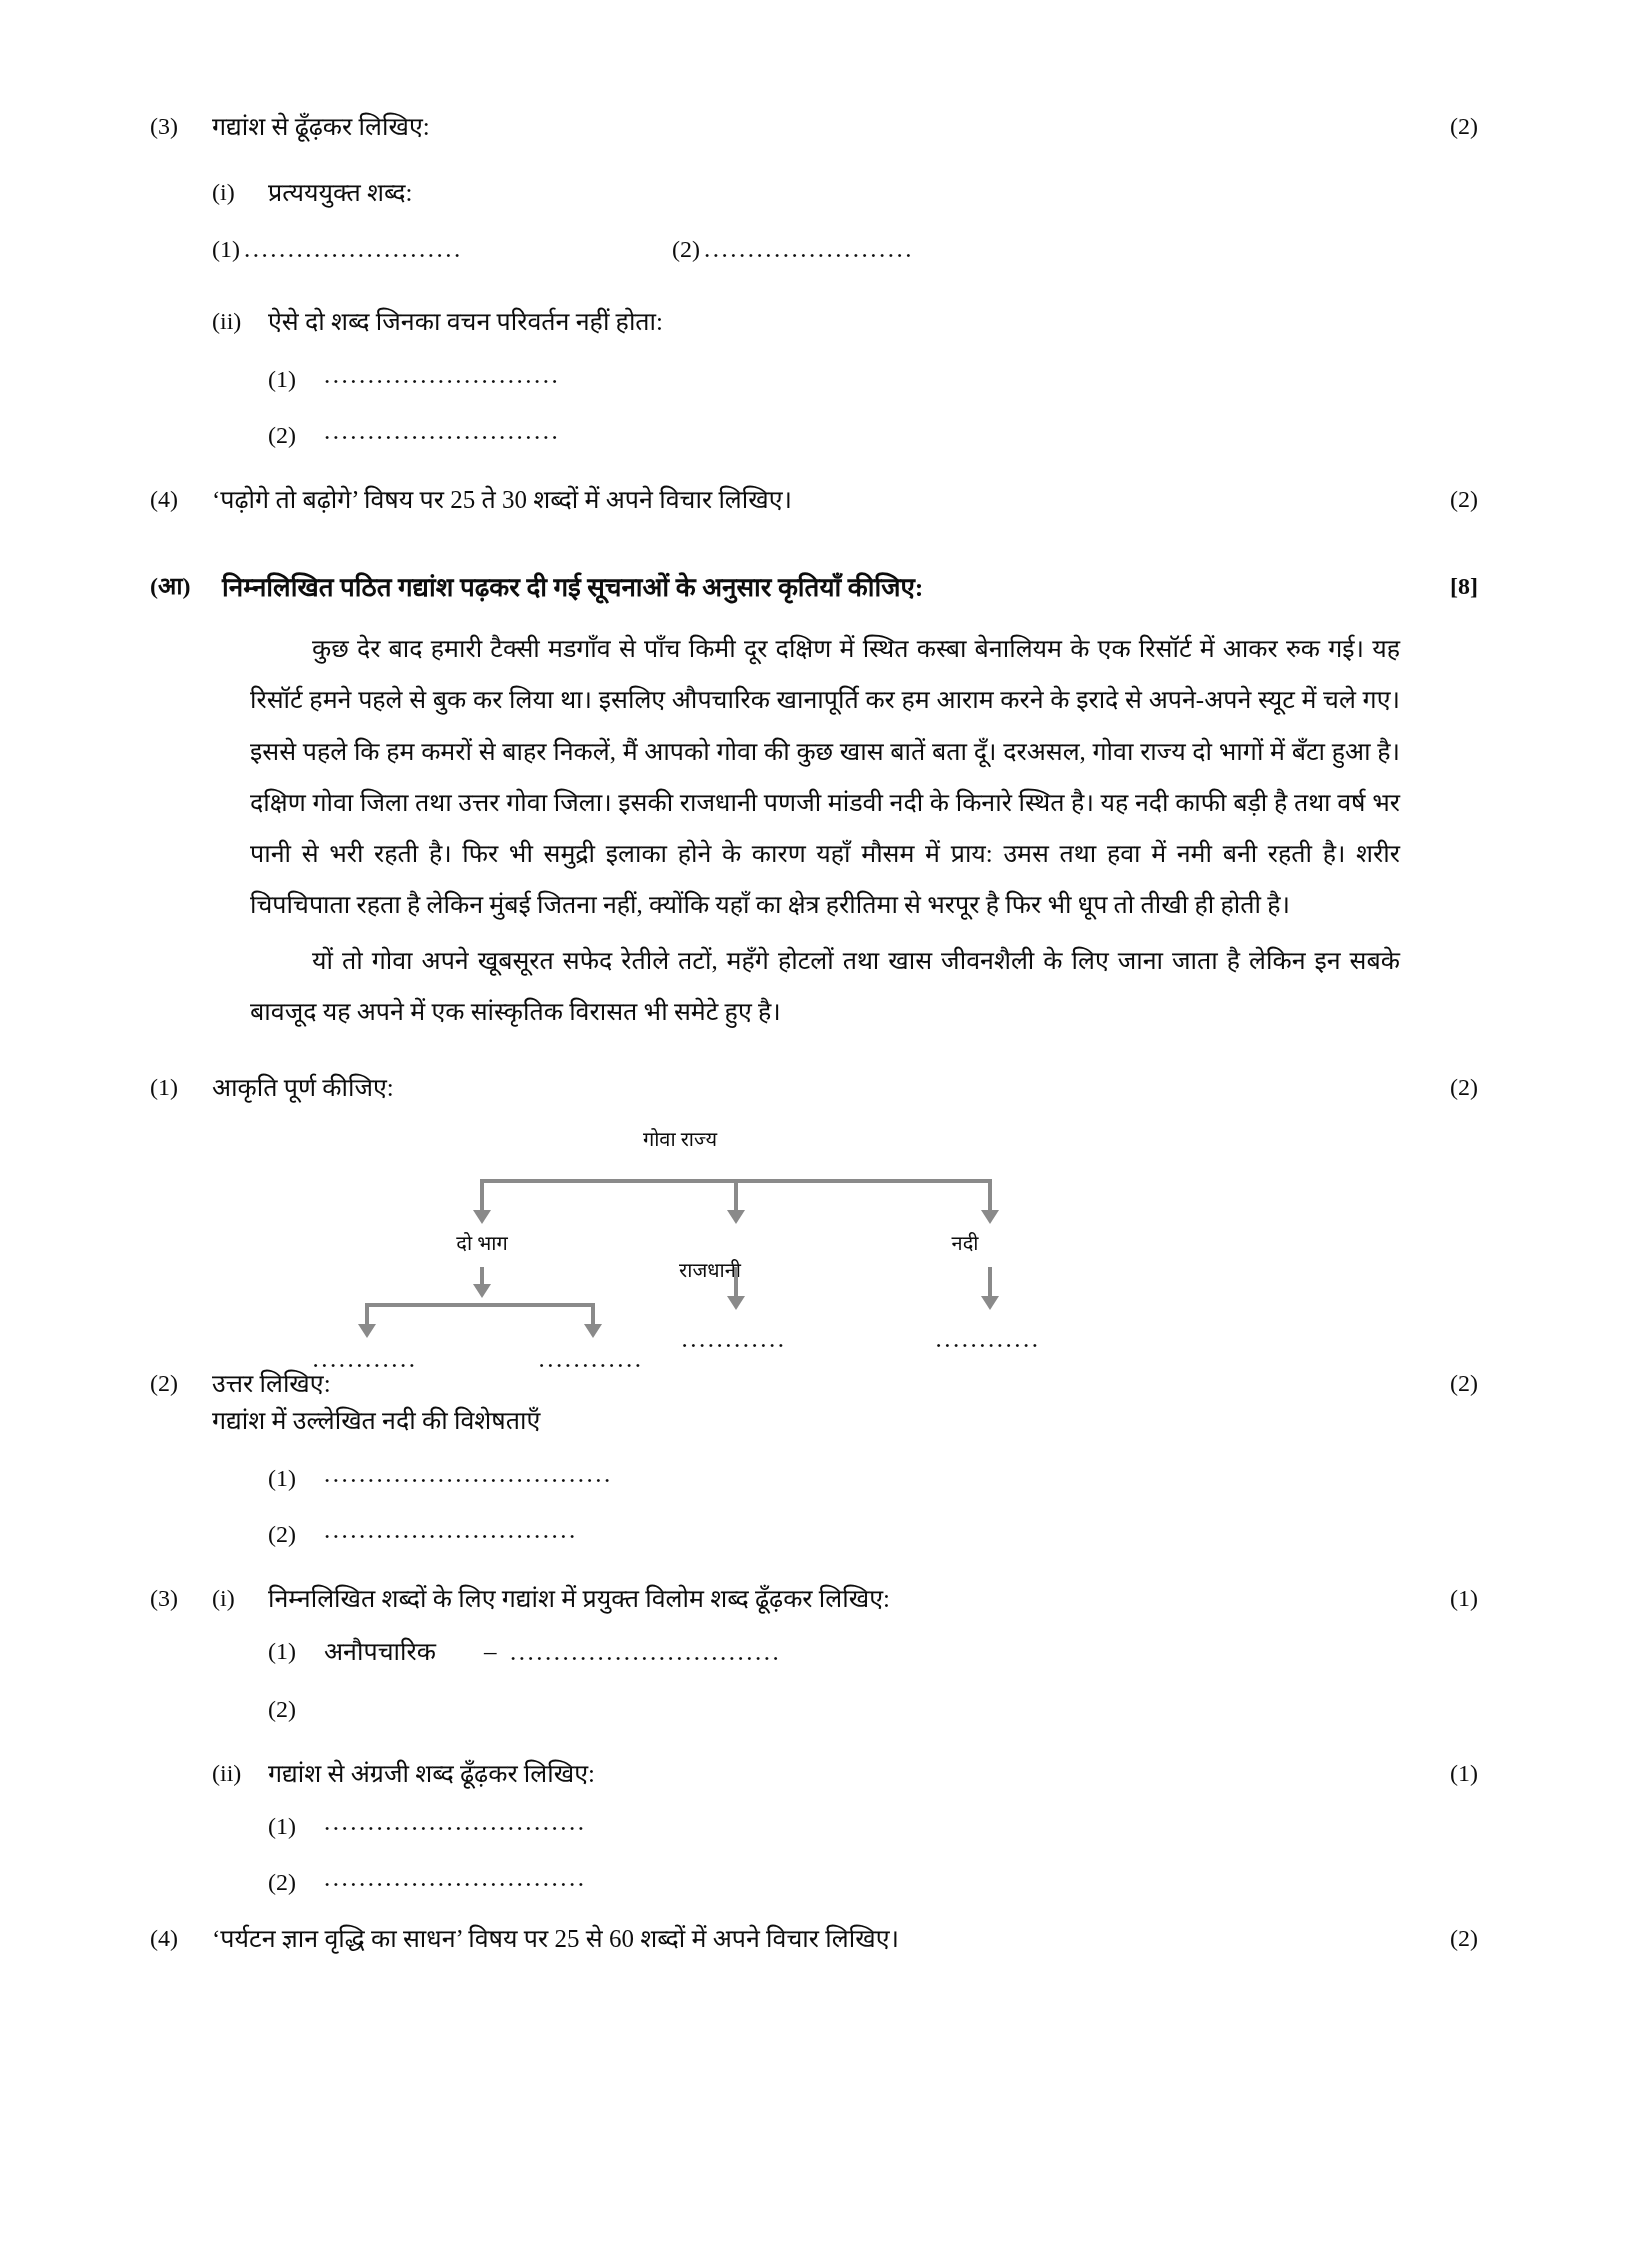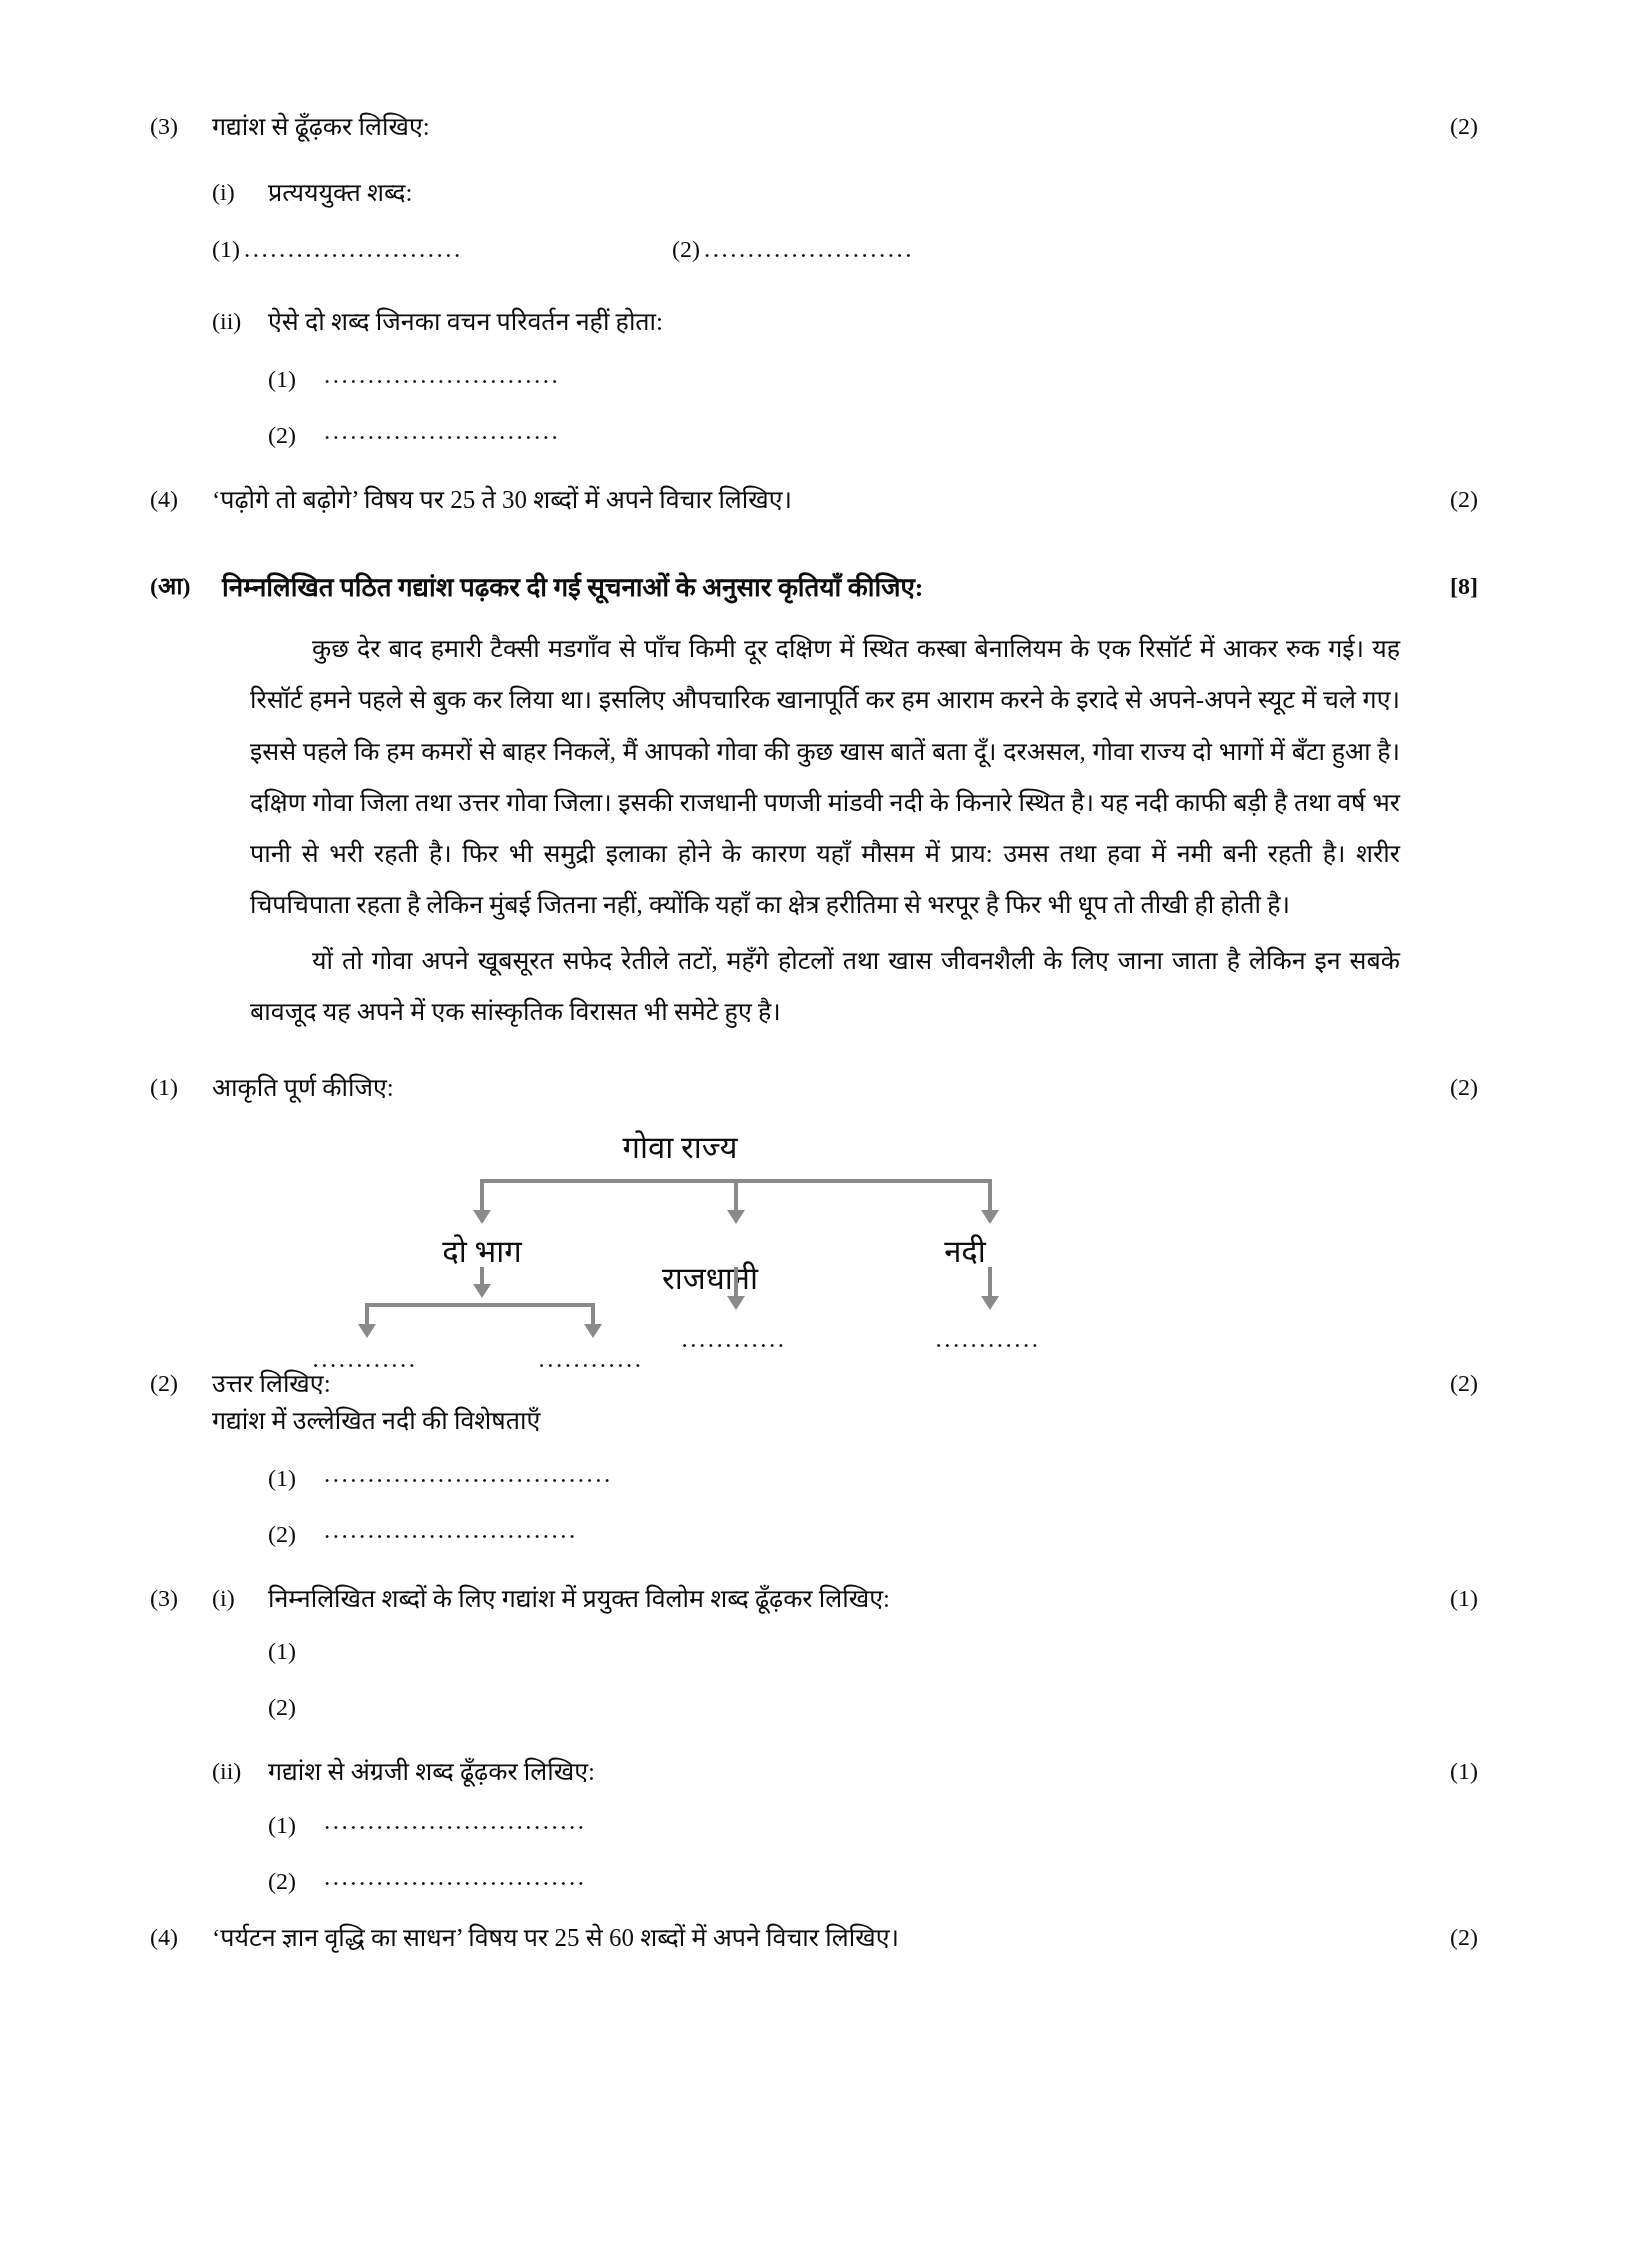--- a/index.html
+++ b/index.html
@@ -93,21 +93,21 @@
 
   
   .diagram {
     position: relative;
     margin-left: 150px;
     width: 1200px;
     height: 250px;
   }
   .dg-label {
     position: absolute;
-    font-size: 31px;
+    font-size: 20px;
     white-space: nowrap;
     transform: translateX(-50%);
   }
   .dg-root {
     font-weight: normal;
   }
   .dg-hline {
     position: absolute;
     height: 4px;
     background: #8a8a8a;
@@ -314,20 +314,23 @@
     <span class="num sub">(i)</span>
     <span class="txt">निम्नलिखित शब्दों के लिए गद्यांश में प्रयुक्त विलोम शब्द ढूँढ़कर लिखिए:</span>
     <span class="marks">(1)</span>
   </div>
 
   <div class="spacer-16"></div>
 
   <div class="row">
     <span class="num" style="width:118px"></span>
     <span class="num sub">(1)</span>
+    <span class="txt" style="font-size:25px;">
+      <span class="inline-lbl">अनौपचारिक</span><span class="dash">–</span><span class="dots">...............................</span>
+    </span>
   </div>
 
   <div class="spacer-20"></div>
 
   <div class="row">
     <span class="num" style="width:118px"></span>
     <span class="num sub">(2)</span>
   </div>
 
   <div class="spacer-28"></div>

